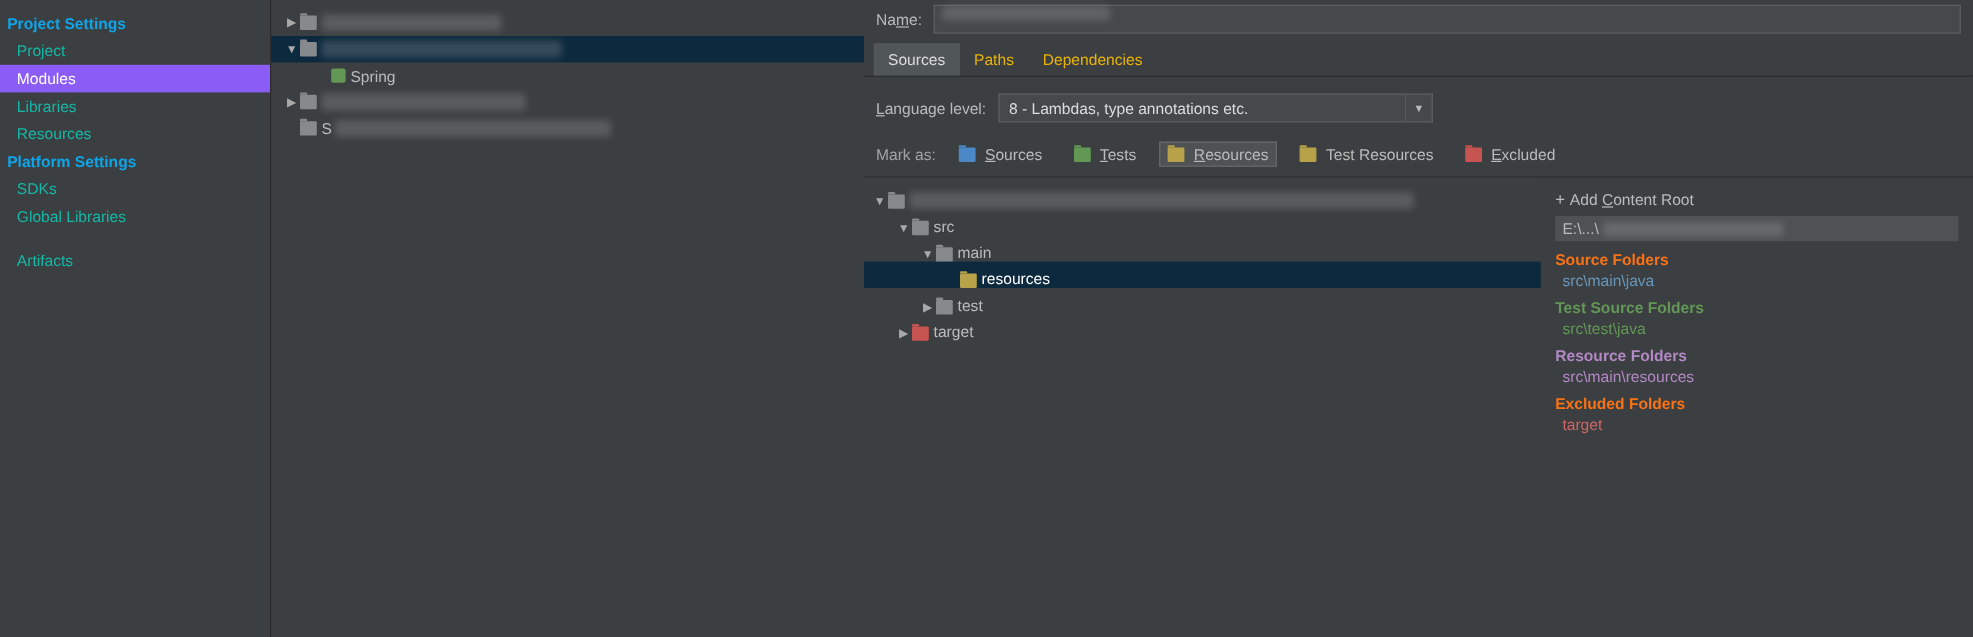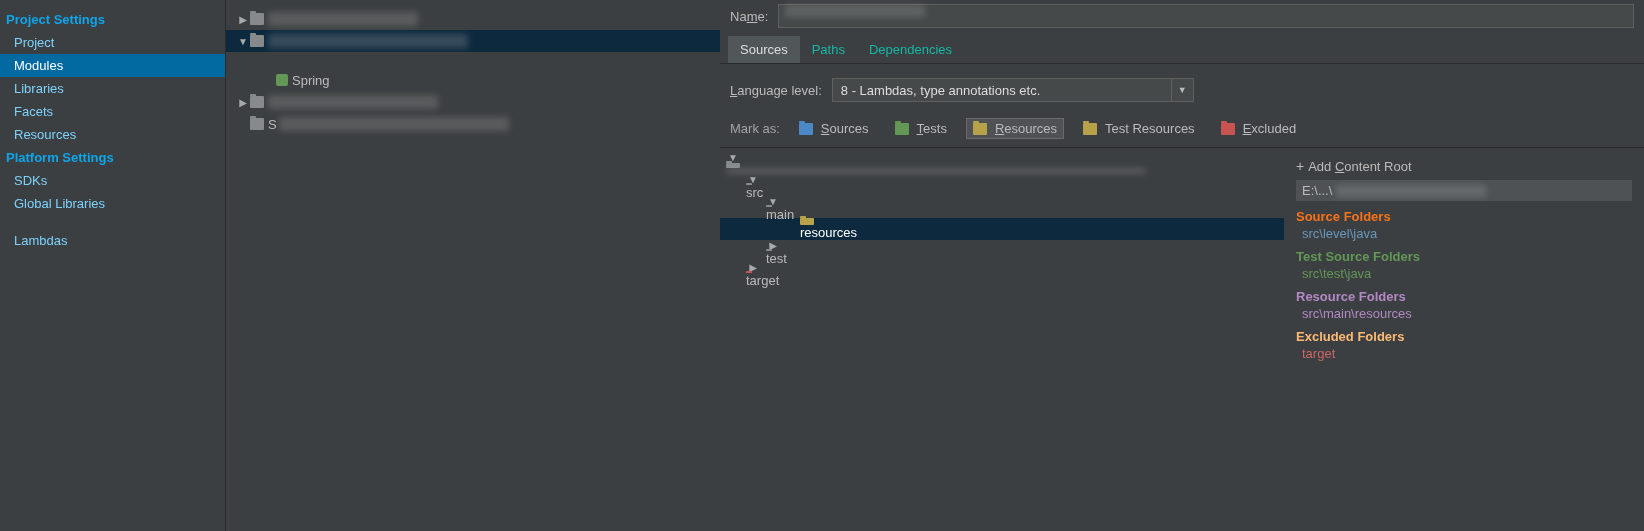--- a/index.html
+++ b/index.html
@@ -1,20 +1,20 @@
 <!DOCTYPE html>
 <html><head>
 <meta charset="utf-8">
 <style>
   * { box-sizing: border-box; margin: 0; padding: 0; font-family: "Segoe UI", Arial, sans-serif; }
   body { background: #3c3f41; color: #bbb; font-size: 13px; width: 1644px; height: 531px; overflow: hidden; display: flex; }
   .sidebar { width: 225px; background: #3c3f41; padding-top: 8px; }
   .sidebar-header { color: #0ea5e9; font-weight: bold; padding: 4px 6px 4px 6px; font-size: 13px; }
-  .sidebar-item { padding: 4px 6px 4px 14px; color: #7dd3fc; cursor: pointer; font-size: 13px; }
-  .sidebar-item.selected { background: #0369a1; color: #fff; }
+  .sidebar-item { padding: 4px 6px 4px 14px; color: #14b8a6; cursor: pointer; font-size: 13px; }
+  .sidebar-item.selected { background: #8b5cf6; color: #fff; }
   .sidebar-item.problems { margin-top: 14px; }
   .module-list { width: 495px; background: #3c3f41; border-left: 1px solid #2b2b2b; padding-top: 8px; }
   .module-row { display: flex; align-items: center; height: 22px; padding-left: 4px; color: #bbb; }
   .module-row.selected { background: #0d293e; color: #fff; }
   .arrow { width: 14px; text-align: center; color: #a9a9a9; font-size: 10px; }
   .arrow.down::before { content: "▼"; }
   .arrow.right::before { content: "▶"; }
   .folder-icon { width: 14px; height: 12px; display: inline-block; margin-right: 4px; background: #878a8c; border-radius: 1px; position: relative; }
   .folder-icon::before { content: ""; position: absolute; top: -2px; left: 0; width: 6px; height: 2px; background: #878a8c; border-radius: 1px 1px 0 0; }
   .folder-icon.blue { background: #4a88c7; }
@@ -26,79 +26,78 @@
   .folder-icon.orange { background: #c75450; }
   .folder-icon.orange::before { background: #c75450; }
   .leaf-icon { width: 12px; height: 12px; display: inline-block; margin-right: 4px; background: #629755; border-radius: 2px; }
   .redacted { display: inline-block; width: 150px; height: 14px; background: rgba(180,180,180,0.25); filter: blur(3px); border-radius: 2px; }
   .main { flex: 1; background: #3c3f41; display: flex; flex-direction: column; }
   .name-row { display: flex; align-items: center; padding: 4px 10px 8px 10px; gap: 10px; }
   .name-row label { color: #bbb; }
   .name-row label u { text-decoration: underline; }
   .name-input { flex: 1; height: 24px; background: #45494a; border: 1px solid #5e6060; color: #ddd; padding: 0 6px; }
   .tabs { display: flex; border-bottom: 1px solid #2b2b2b; padding-left: 8px; background: #3c3f41; }
-  .tab { padding: 6px 12px; color: #14b8a6; cursor: pointer; }
+  .tab { padding: 6px 12px; color: #eab308; cursor: pointer; }
   .tab.active { background: #515658; color: #ddd; }
   .lang-row { display: flex; align-items: center; gap: 10px; padding: 14px 10px 10px 10px; }
   .lang-row label u { text-decoration: underline; }
   .select-wrap { display: flex; align-items: center; justify-content: flex-end; }
   .select-box { width: 340px; height: 24px; background: #45494a; border: 1px solid #5e6060; color: #ddd; padding: 0 8px; display: flex; align-items: center; }
   .select-arrow { width: 22px; height: 24px; background: #45494a; border: 1px solid #5e6060; border-left: none; display: flex; align-items: center; justify-content: center; color: #bbb; font-size: 9px; }
   .mark-row { display: flex; align-items: center; gap: 12px; padding: 6px 10px 8px 10px; }
   .mark-label { color: #a3a3a3; }
   .mark-btn { display: flex; align-items: center; gap: 4px; padding: 2px 6px; cursor: pointer; border: 1px solid transparent; }
   .mark-btn.active { border: 1px solid #6a6a6a; background: #4e5254; }
   .mark-btn .underline { text-decoration: underline; }
   .content-row { flex: 1; display: flex; border-top: 1px solid #2b2b2b; }
   .tree-pane { flex: 1; background: #3c3f41; padding-top: 4px; }
-  .tree-row { display: flex; align-items: flex-start; height: 22px; color: #bbb; flex-direction: column; }
+  .tree-row { display: flex; align-items: flex-end; height: 22px; color: #bbb; }
   .tree-row.selected { background: #0d293e; color: #fff; }
   .content-pane { width: 360px; padding: 10px 12px; }
   .add-root { display: flex; align-items: center; gap: 4px; color: #bbb; cursor: pointer; margin-bottom: 6px; }
   .plus-icon { font-size: 14px; color: #bbb; }
   .root-path { background: #4e5254; padding: 3px 6px; margin-bottom: 8px; display: flex; align-items: center; }
   .folder-section-title { font-weight: bold; margin-top: 8px; margin-bottom: 2px; font-size: 13px; }
   .fc-source { color: #f97316; }
   .fc-testsrc { color: #629755; }
   .fc-resource { color: #b389c5; }
-  .fc-excluded { color: #fdba74; }
+  .fc-excluded { color: #f97316; }
   .folder-section-item { font-size: 13px; padding-left: 6px; margin-bottom: 2px; }
   .fc-source-item { color: #6897bb; }
   .fc-testsrc-item { color: #629755; }
   .fc-resource-item { color: #b389c5; }
   .fc-excluded-item { color: #cc6666; }
 </style>
 </head>
 <body>
 
 <div class="sidebar">
   <div class="sidebar-header">Project Settings</div>
   <div class="sidebar-item">Project</div>
   <div class="sidebar-item selected">Modules</div>
   <div class="sidebar-item">Libraries</div>
-  <div class="sidebar-item">Facets</div>
   <div class="sidebar-item">Resources</div>
   <div class="sidebar-header">Platform Settings</div>
   <div class="sidebar-item">SDKs</div>
   <div class="sidebar-item">Global Libraries</div>
-  <div class="sidebar-item problems">Lambdas</div>
+  <div class="sidebar-item problems">Artifacts</div>
 </div>
 
 <div class="module-list">
   <div class="module-row" style="padding-left:10px;">
     <span class="arrow right"></span>
     <span class="folder-icon"></span>
     <span class="redacted"></span>
   </div>
   <div class="module-row selected" style="padding-left:10px;">
     <span class="arrow down"></span>
     <span class="folder-icon"></span>
     <span class="redacted" style="width:200px;"></span>
   </div>
-  <div class="module-row" style="padding-left:50px;margin-top:17px;">
+  <div class="module-row" style="padding-left:50px;">
     <span class="leaf-icon"></span>
     <span>Spring</span>
   </div>
   <div class="module-row" style="padding-left:10px;">
     <span class="arrow right"></span>
     <span class="folder-icon"></span>
     <span class="redacted" style="width:170px;"></span>
   </div>
   <div class="module-row" style="padding-left:24px;">
     <span class="folder-icon"></span>
@@ -189,21 +188,21 @@
       <div class="add-root">
         <span class="plus-icon">+</span>
         <span><span>Add </span><u>C</u><span>ontent Root</span></span>
       </div>
       <div class="root-path">
         <span>E:\...\</span>
         <span class="redacted" style="width:150px;height:12px;margin-left:4px;"></span>
       </div>
 
       <div class="folder-section-title fc-source">Source Folders</div>
-      <div class="folder-section-item fc-source-item">src\level\java</div>
+      <div class="folder-section-item fc-source-item">src\main\java</div>
 
       <div class="folder-section-title fc-testsrc">Test Source Folders</div>
       <div class="folder-section-item fc-testsrc-item">src\test\java</div>
 
       <div class="folder-section-title fc-resource">Resource Folders</div>
       <div class="folder-section-item fc-resource-item">src\main\resources</div>
 
       <div class="folder-section-title fc-excluded">Excluded Folders</div>
       <div class="folder-section-item fc-excluded-item">target</div>
     </div>

